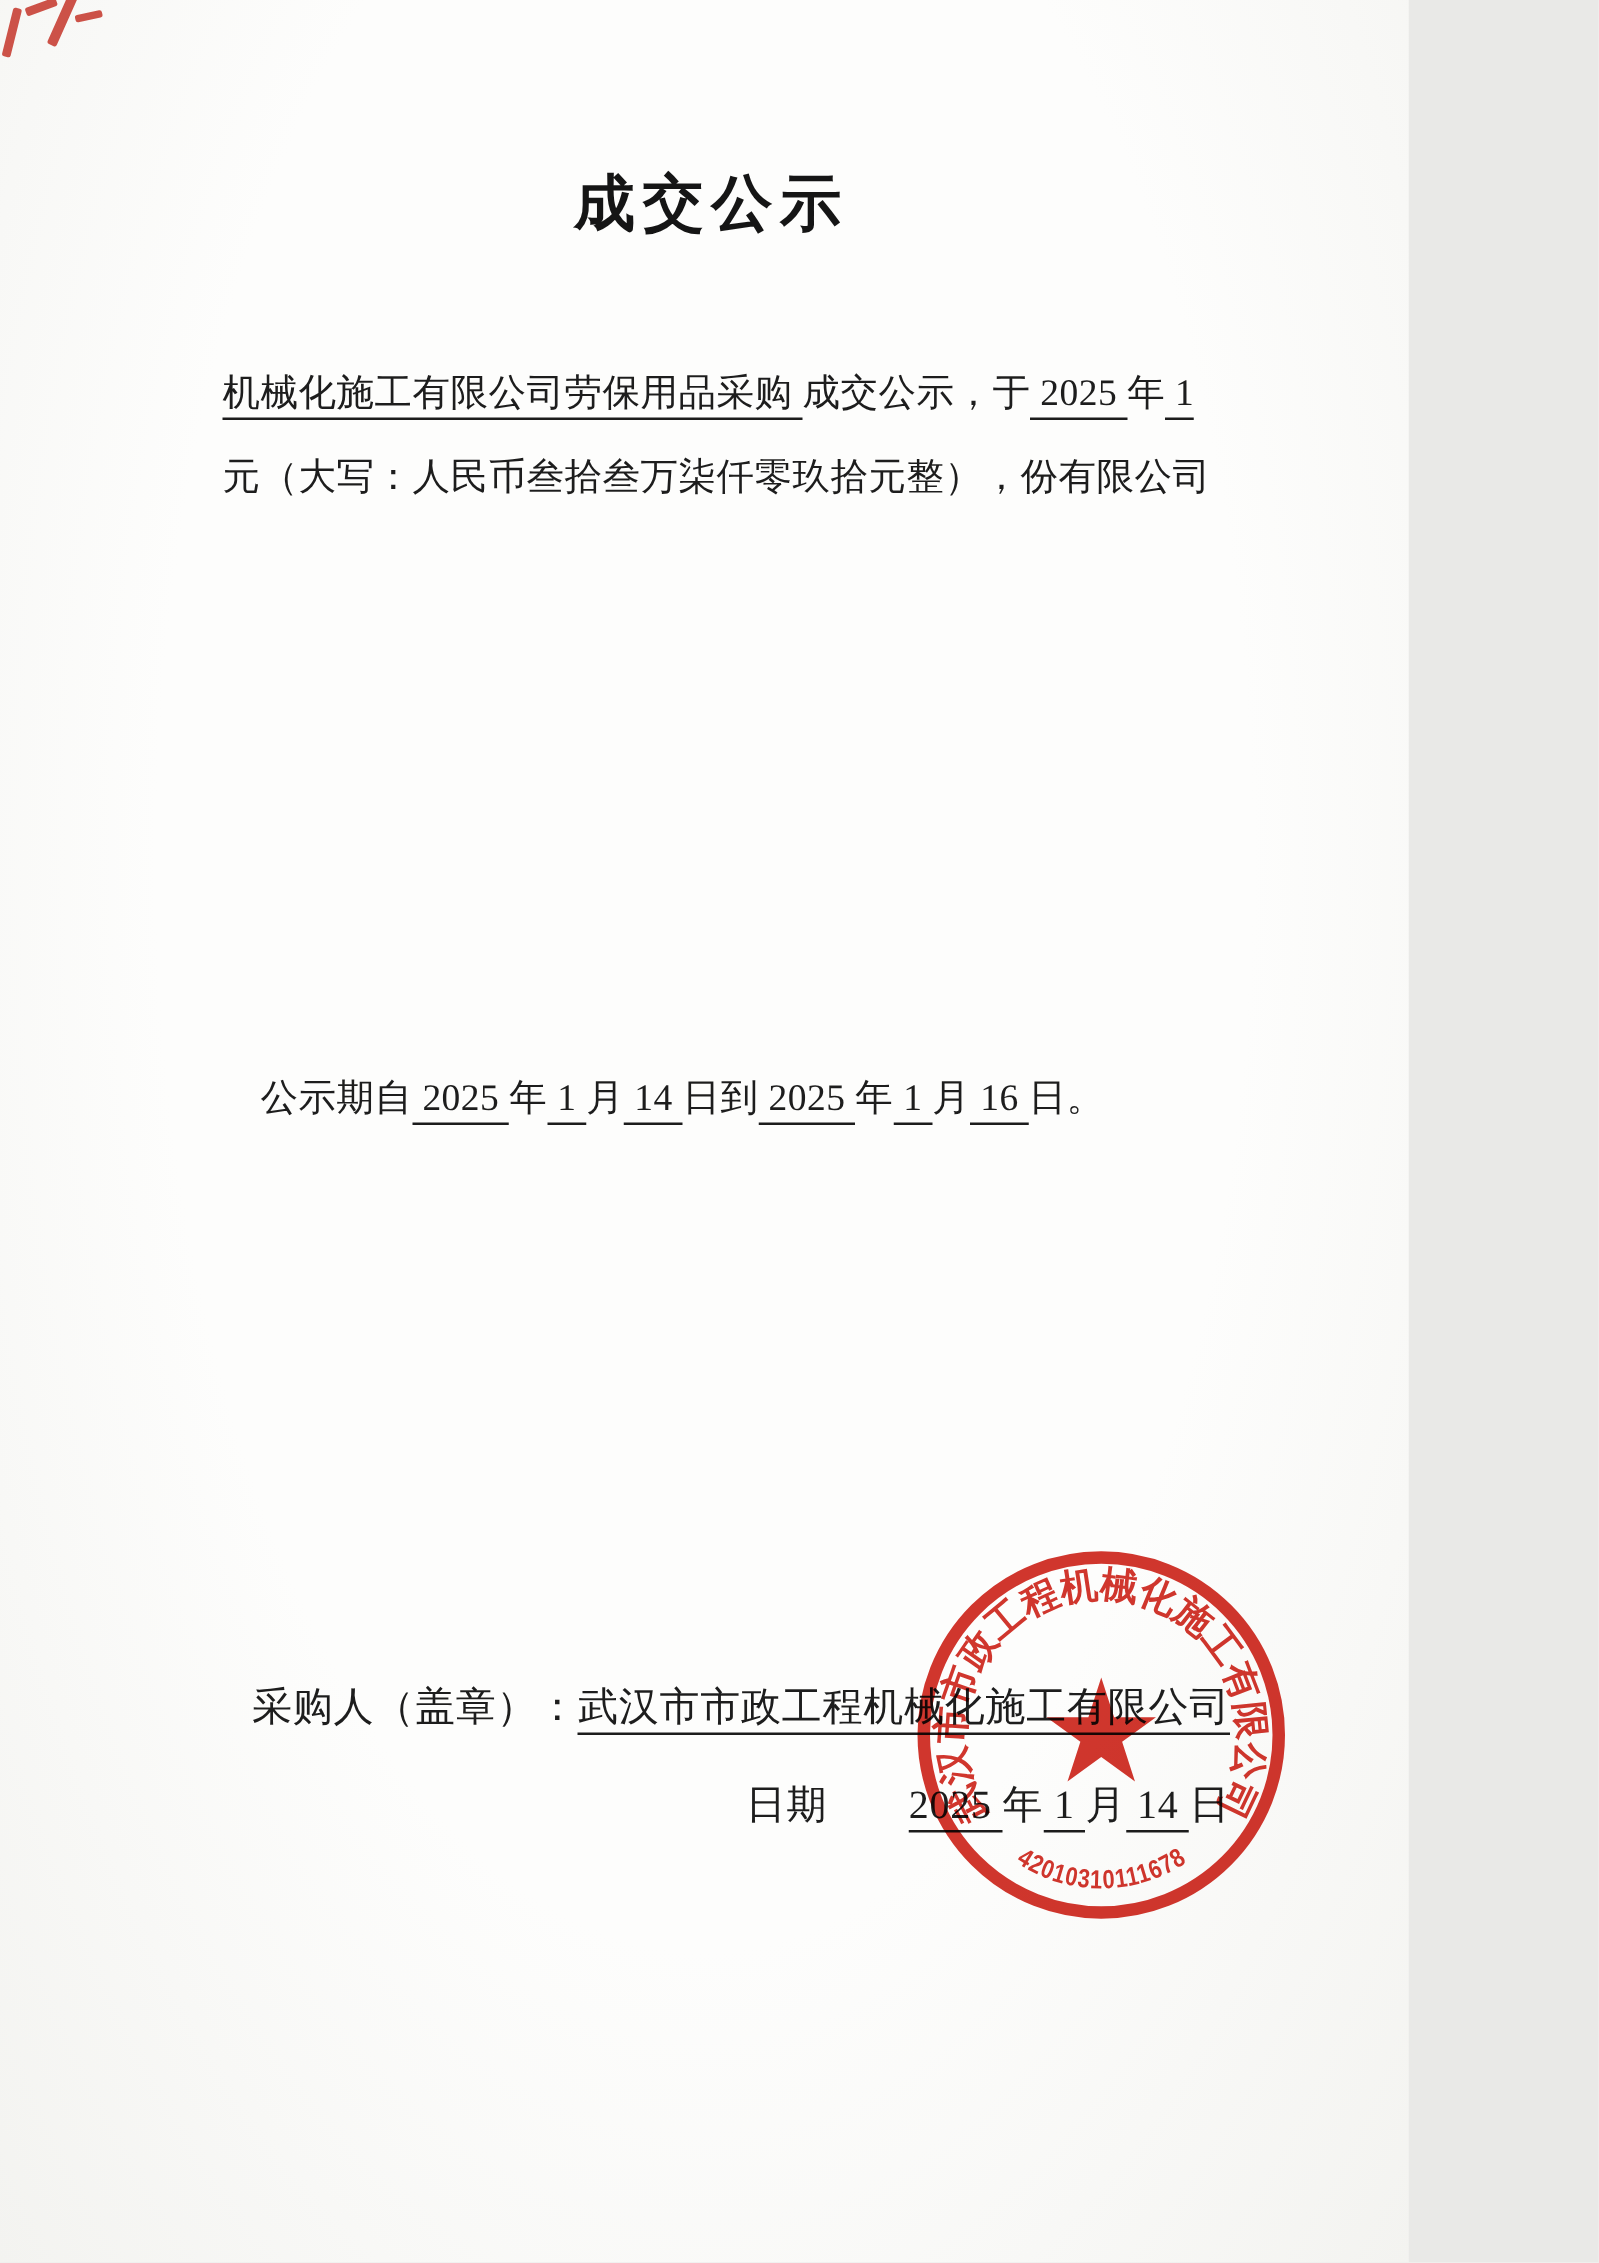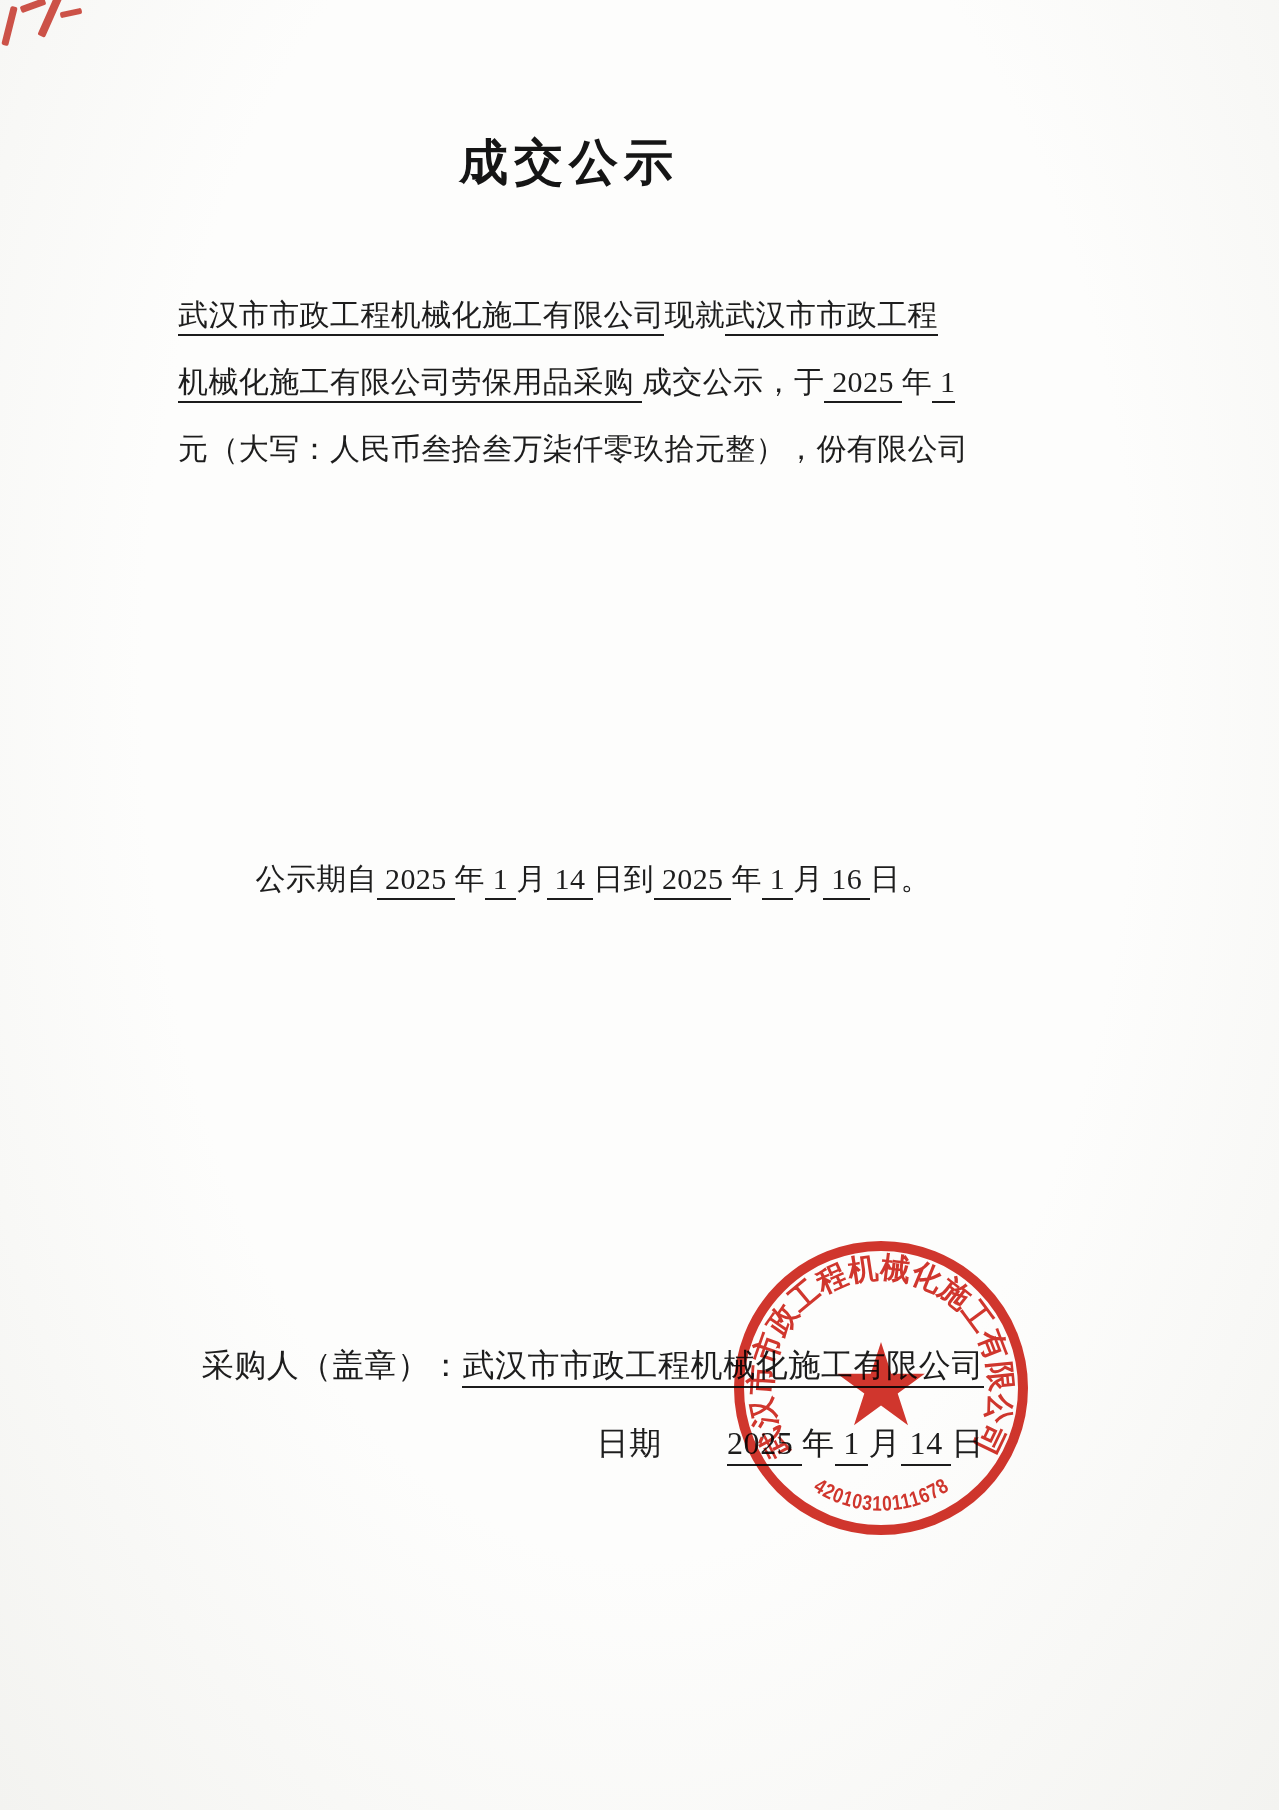--- a/index.html
+++ b/index.html
@@ -2,39 +2,39 @@
 <html lang="zh"><head>
 <meta charset="utf-8">
 <style>
   html,body{margin:0;padding:0;}
   body{
     width:1279px;height:1810px;
     background:#e9e9e7;
     font-family:"Liberation Serif","DejaVu Serif",serif;
   }
   .page{
-    position:relative;width:1279px;height:1810px;overflow:hidden;
+    position:relative;width:1127px;height:1810px;overflow:hidden;
     background:radial-gradient(ellipse at 50% 38%, #fdfdfc 55%, #f3f3f0 100%);
     color:#1d1d1d;
   }
   
   .corner-artifact{position:absolute;left:0;top:0;width:90px;height:60px;overflow:hidden;}
   .corner-artifact i{position:absolute;background:#c43529;border-radius:2px;opacity:.85;}
   .corner-artifact i:nth-child(1){left:6px;top:6px;width:7px;height:40px;transform:rotate(14deg);}
   .corner-artifact i:nth-child(2){left:20px;top:2px;width:26px;height:7px;transform:rotate(-20deg);}
   .corner-artifact i:nth-child(3){left:46px;top:-6px;width:8px;height:44px;transform:rotate(24deg);}
   .corner-artifact i:nth-child(4){left:60px;top:10px;width:22px;height:6px;transform:rotate(-12deg);}
 
   .doc-title{
     position:absolute;left:178px;top:130px;width:782px;
     text-align:center;font-size:49px;font-weight:bold;letter-spacing:6px;
     color:#151515;
   }
   .doc-body{position:absolute;left:178px;top:281px;width:800px;}
-  .doc-notice{position:absolute;left:178px;top:845px;width:800px;text-align:center;}
+  .doc-notice{position:absolute;left:178px;top:845px;width:800px;}
   .doc-body .doc-line,.doc-notice .doc-line{
     height:67px;line-height:67px;font-size:30px;letter-spacing:.4px;white-space:nowrap;
   }
   .doc-sign{position:absolute;left:164px;top:1326px;width:820px;text-align:right;}
   .doc-sign .doc-line{
     height:78px;line-height:78px;font-size:32px;letter-spacing:.6px;white-space:nowrap;
   }
   .seg{display:inline;}
   .seg.u{border-bottom:2px solid #1c1c1c;padding-bottom:3px;}
 
@@ -60,21 +60,20 @@
   <div class="corner-artifact">
     <i></i>
       <i></i>
       <i></i>
       <i></i>
   </div>
 
   <div class="doc-title">成交公示</div>
 
   <div class="doc-body">
-      <div class="doc-line"><span class="seg u"> 武汉市市政工程机械化施工有限公司</span><span class="seg">现就</span><span class="seg u">武汉市市政工程</span></div>
       <div class="doc-line"><span class="seg u">机械化施工有限公司劳保用品采购 </span><span class="seg">成交公示，于</span><span class="seg u"> 2025 </span><span class="seg"> 年</span><span class="seg u"> 1</span></div>
       <div class="doc-line"><span class="seg">元（大写：人民币叁拾叁万柒仟零玖拾元整），份有限公司</span></div>
     </div>
 
   <div class="doc-notice">
       <div class="doc-line"><span class="seg">　公示期自</span><span class="seg u"> 2025 </span><span class="seg">年</span><span class="seg u"> 1 </span><span class="seg">月</span><span class="seg u"> 14 </span><span class="seg">日到</span><span class="seg u"> 2025 </span><span class="seg">年</span><span class="seg u"> 1 </span><span class="seg">月</span><span class="seg u"> 16 </span><span class="seg">日。</span></div>
     </div>
 
   <div class="doc-sign">
     <div>

